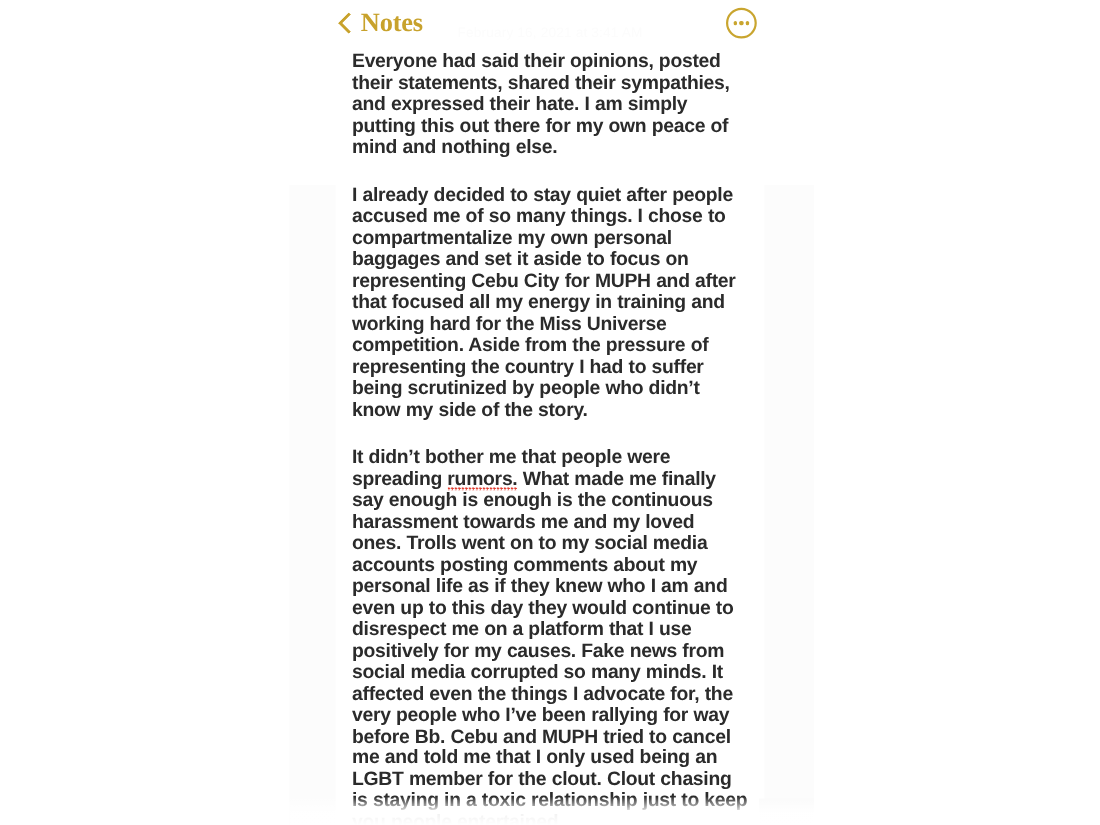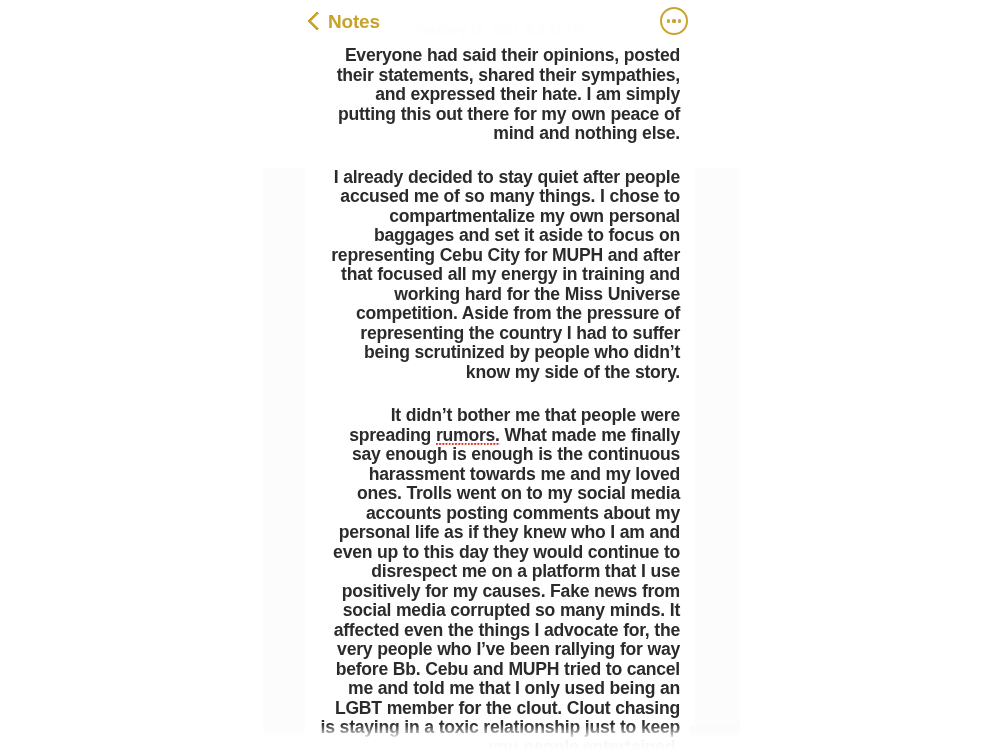--- a/index.html
+++ b/index.html
@@ -66,25 +66,26 @@
     content: "";
     position: absolute;
     left: 2px; top: 4px;
     width: 11px; height: 11px;
     border-left: 3.4px solid #c8a22c;
     border-bottom: 3.4px solid #c8a22c;
     transform: rotate(45deg);
     border-radius: 1px;
   }
   .back-label {
-    font-size: 19px;
+    font-size: 24px;
     font-weight: 600;
     color: #c8a22c;
     letter-spacing: -0.2px;
     line-height: 1;
+    font-family: Liberation Serif, serif;
   }
 
   .more-button {
     width: 28px;
     height: 28px;
     border: 2.1px solid #c9a52f;
     border-radius: 50%;
     display: flex;
     align-items: center;
     justify-content: center;
@@ -120,21 +121,20 @@
   }
 
   .note-body p {
     margin: 0 0 24px 0;
     font-size: 17.6px;
     line-height: 19.5px;
     color: #2b2b2b;
     font-weight: 600;
     letter-spacing: -0.25px;
     word-spacing: 0.2px;
-    text-align: right;
   }
   .note-body p:last-child { margin-bottom: 0; }
 
   
   .misspelled {
     background-image:
       radial-gradient(circle at 1px 1px, #e23b2e 1px, transparent 1.2px);
     background-size: 3.2px 3.2px;
     background-repeat: repeat-x;
     background-position: 0 100%;

